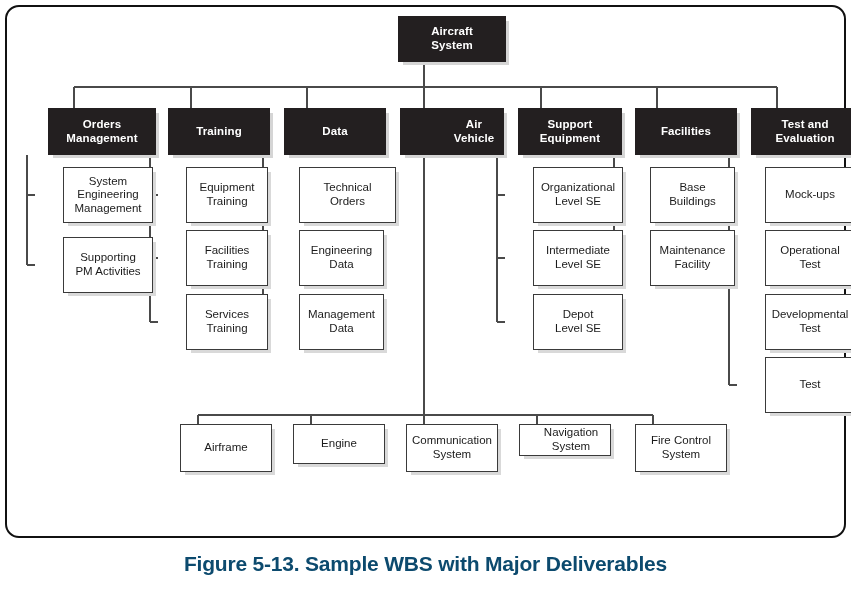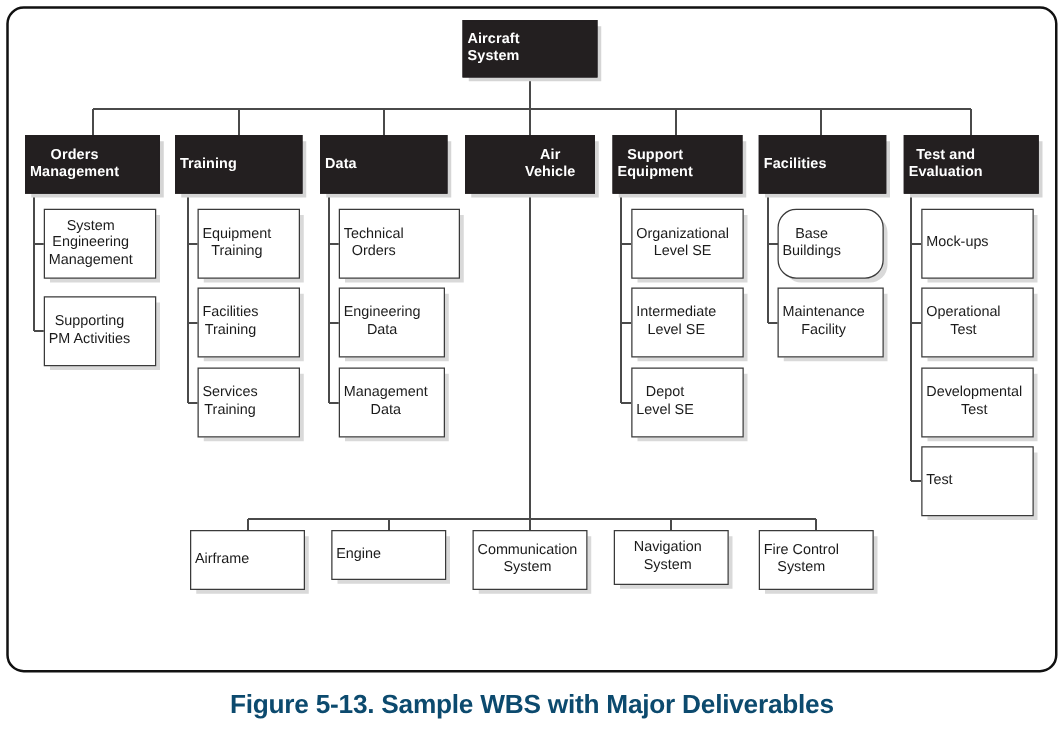--- a/index.html
+++ b/index.html
@@ -16,22 +16,22 @@
     border:2px solid #111111;border-radius:14px;background:#ffffff;
     box-sizing:border-box;
   }
 
   
   #connectors{position:absolute;left:0;top:0;width:851px;height:594px;pointer-events:none;}
 
   
   .node{
     position:absolute;box-sizing:border-box;
-    display:flex;align-items:center;
-    text-align:center;line-height:1.18;
+    display:flex;align-items:center;justify-content:center;
+    text-align:center;line-height:1.18;margin-left:28px;
   }
   .node .lbl{display:block;padding:0 3px;}
 
   
   .node.dark{
     background:#231f20;border:1px solid #231f20;color:#ffffff;
     font-weight:bold;letter-spacing:.1px;
     box-shadow:4px 4px 0 -1px #d5d5d5;
   }
   .node.dark.root{font-size:11.5px;}
@@ -228,21 +228,21 @@
     <span>Level SE</span>
   </span>
 </div>
 <div class="node leaf" style="left:505px;top:294px;width:90px;height:56px;">
   <span class="lbl">
     <span>Depot</span><br>
     <span>Level SE</span>
   </span>
 </div>
 
-<div class="node leaf" style="left:622px;top:167px;width:85px;height:56px;border-radius:15px;">
+<div class="node leaf" style="left:622px;top:167px;width:85px;height:56px;">
   <span class="lbl">
     <span>Base</span><br>
     <span>Buildings</span>
   </span>
 </div>
 <div class="node leaf" style="left:622px;top:230px;width:85px;height:56px;">
   <span class="lbl">
     <span>Maintenance</span><br>
     <span>Facility</span>
   </span>
@@ -272,21 +272,21 @@
 </div>
 <div class="node leaf" style="left:265px;top:424px;width:92px;height:40px;">
   <span class="lbl">Engine</span>
 </div>
 <div class="node leaf" style="left:378px;top:424px;width:92px;height:48px;">
   <span class="lbl">
     <span>Communication</span><br>
     <span>System</span>
   </span>
 </div>
-<div class="node leaf" style="left:491px;top:424px;width:92px;height:44px;padding-left:12px;">
+<div class="node leaf" style="left:491px;top:424px;width:92px;height:32px;padding-left:12px;">
   <span class="lbl">
     <span>Navigation</span><br>
     <span>System</span>
   </span>
 </div>
 <div class="node leaf" style="left:607px;top:424px;width:92px;height:48px;">
   <span class="lbl">
     <span>Fire Control</span><br>
     <span>System</span>
   </span>

